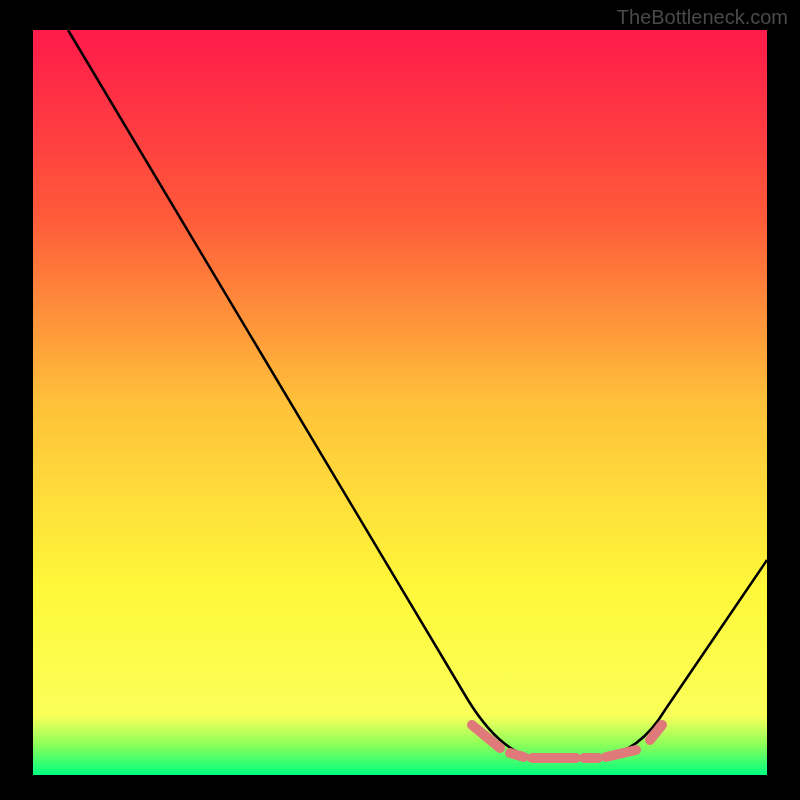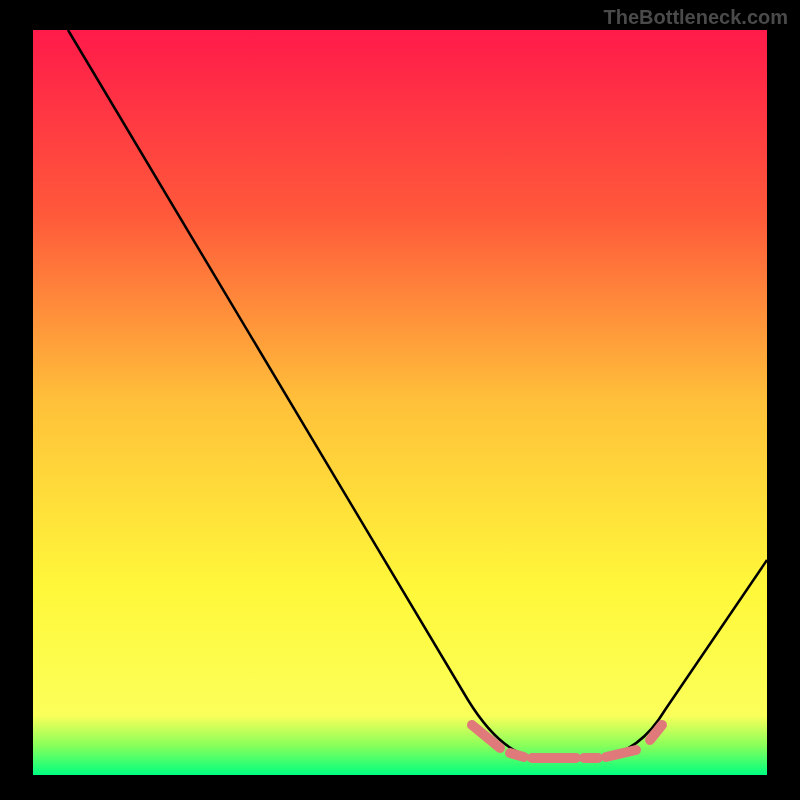--- a/index.html
+++ b/index.html
@@ -18,21 +18,21 @@
     width: 800px;
     height: 800px;
     background: #000;
   }
   .watermark {
     position: absolute;
     top: 6px;
     right: 12px;
     color: #4a4a4a;
     font-size: 20px;
-    font-weight: bold;
+    font-weight: normal;
     z-index: 10;
   }
   svg {
     position: absolute;
     top: 0;
     left: 0;
   }
 </style>
 </head>
 <body>

